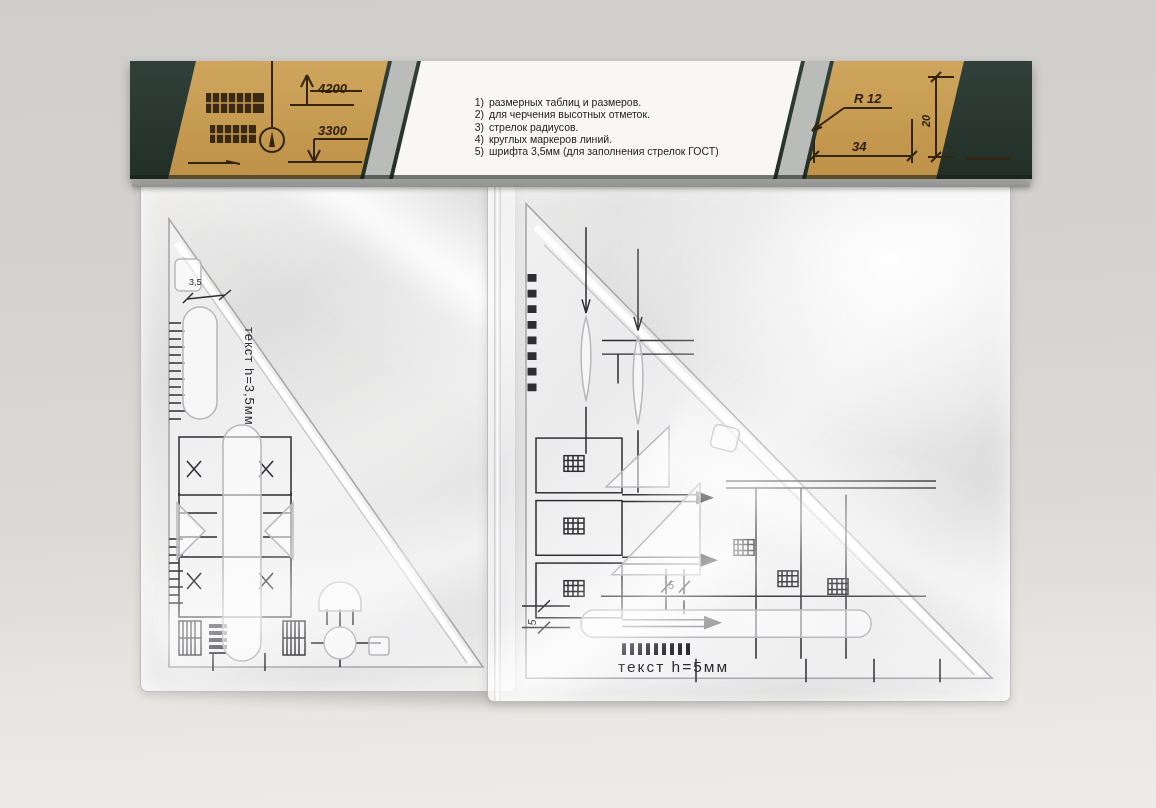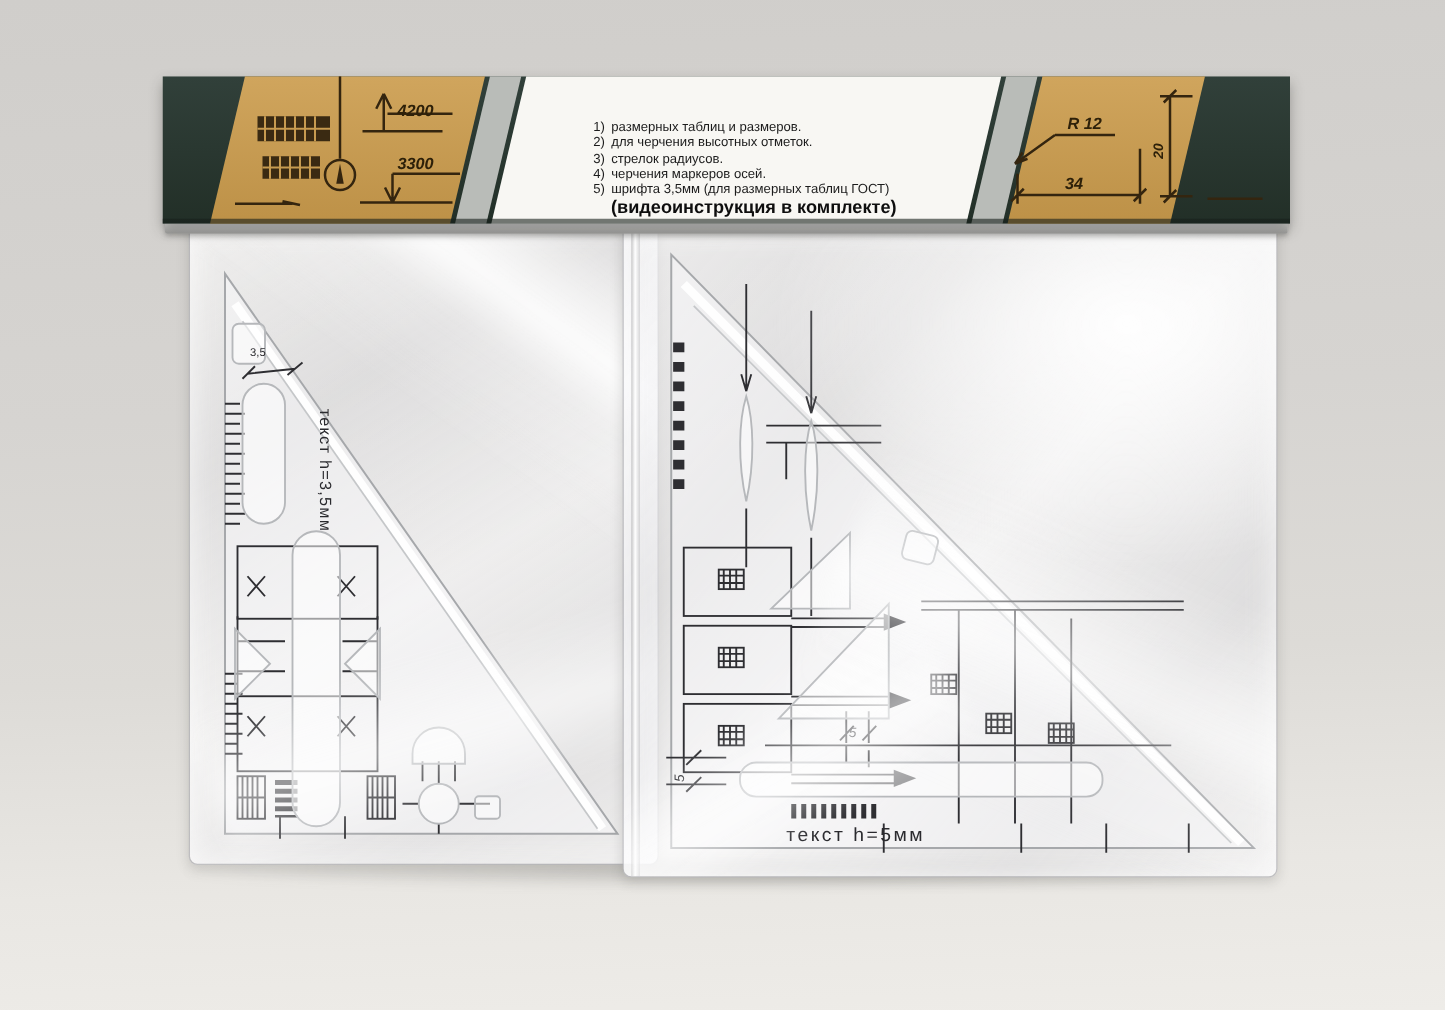--- a/index.html
+++ b/index.html
@@ -8,21 +8,21 @@
     font-family:"Liberation Sans","DejaVu Sans",sans-serif;
     background:linear-gradient(178deg,#d0cecb 0%,#d6d4d1 40%,#dddbd7 65%,#e9e7e3 85%,#eeece8 100%);
   }
   .abs{position:absolute;}
   
   .ground-shadow{left:150px;top:684px;width:860px;height:26px;
     background:radial-gradient(ellipse at 50% 50%,rgba(70,70,66,.22),rgba(70,70,66,.08) 55%,transparent 75%);
     filter:blur(4px);}
   
   .bag{border:1px solid rgba(150,150,153,.55);border-radius:3px 3px 7px 7px;overflow:hidden;
-    box-shadow:0 3px 9px rgba(90,90,86,.22), inset 0 0 22px rgba(255,255,255,.75);margin-left:11px;}
+    box-shadow:0 3px 9px rgba(90,90,86,.22), inset 0 0 22px rgba(255,255,255,.75);}
   .bag-left{left:140px;top:180px;width:374px;height:510px;
     background:linear-gradient(148deg,rgba(255,255,255,.65) 0%,rgba(230,230,233,.55) 28%,rgba(251,251,253,.62) 55%,rgba(226,226,230,.55) 82%,rgba(244,244,246,.6) 100%);}
   .bag-right{left:487px;top:183px;width:522px;height:517px;
     background:linear-gradient(132deg,rgba(252,252,254,.62) 0%,rgba(229,229,232,.55) 30%,rgba(253,253,255,.66) 52%,rgba(225,225,229,.55) 78%,rgba(246,246,248,.62) 100%);}
   .sheen{position:absolute;pointer-events:none;}
   .s1{left:-40px;top:-30px;width:580px;height:200px;transform:rotate(36deg);
     background:linear-gradient(180deg,transparent 0%,rgba(255,255,255,.9) 42%,rgba(255,255,255,.25) 62%,transparent 100%);
     filter:blur(7px);}
   .s2{left:10px;top:330px;width:460px;height:130px;transform:rotate(-16deg);
     background:linear-gradient(180deg,transparent,rgba(255,255,255,.7) 50%,transparent);
@@ -232,23 +232,22 @@
       <div class="feat-row">
         <span class="feat-num">2)</span>
         <span>для черчения высотных отметок.</span>
       </div>
       <div class="feat-row">
         <span class="feat-num">3)</span>
         <span>стрелок радиусов.</span>
       </div>
       <div class="feat-row">
         <span class="feat-num">4)</span>
-        <span>черчения маркеров осей.</span>
+        <span>круглых маркеров линий.</span>
       </div>
       <div class="feat-row">
         <span class="feat-num">5)</span>
-        <span>шрифта 3,5мм (для размерных таблиц ГОСТ)</span>
+        <span>шрифта 3,5мм (для заполнения стрелок ГОСТ)</span>
       </div>
     </div>
-    <div class="abs card-note">(видеоинструкция в комплекте)</div>
   </div>
 
 </div>
 
 </body></html>

